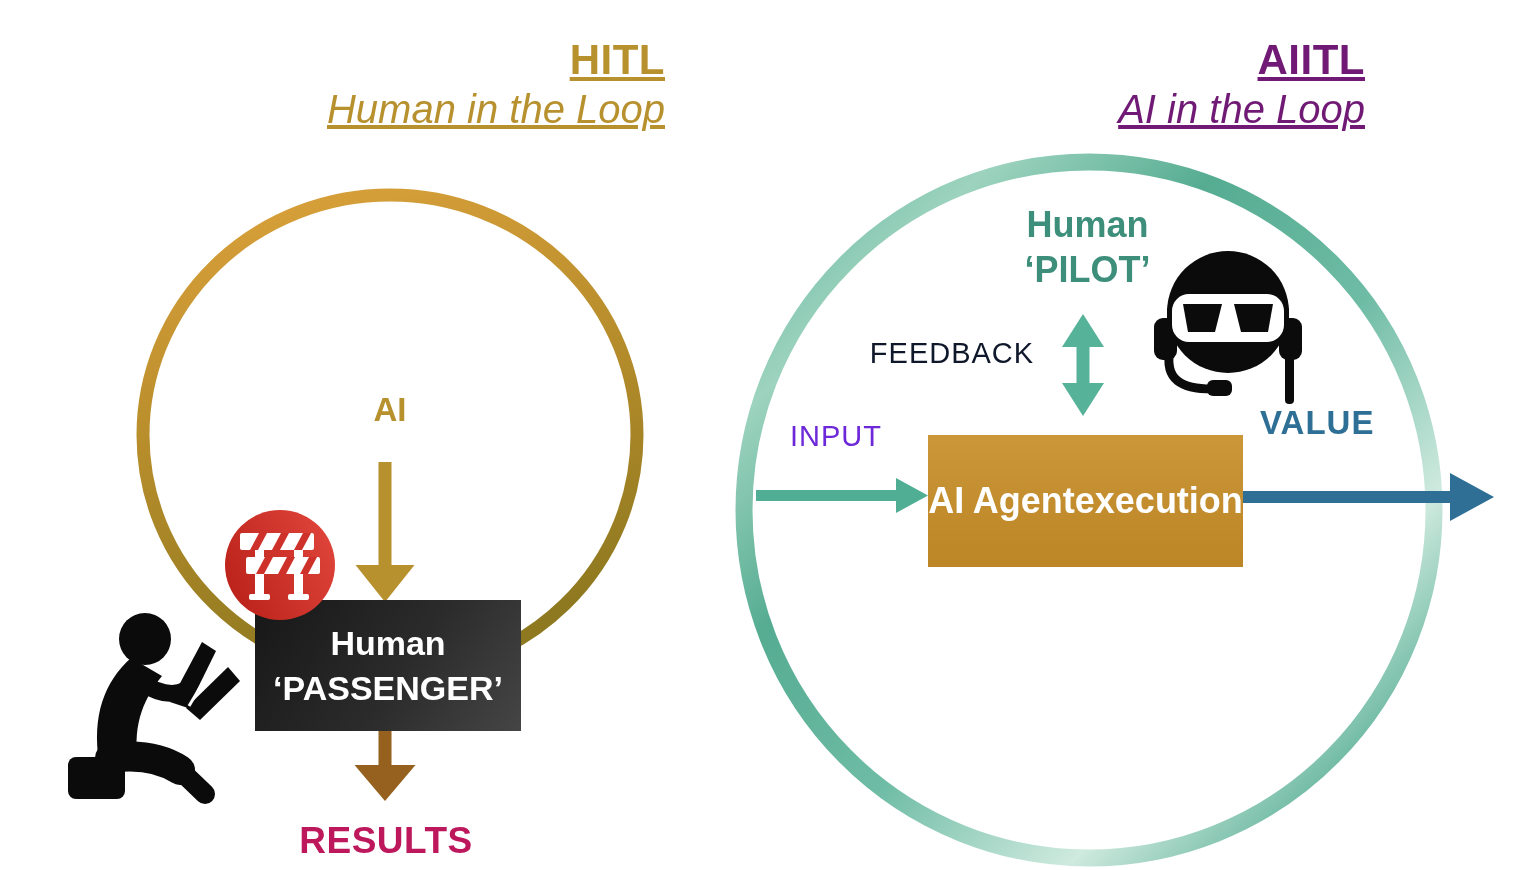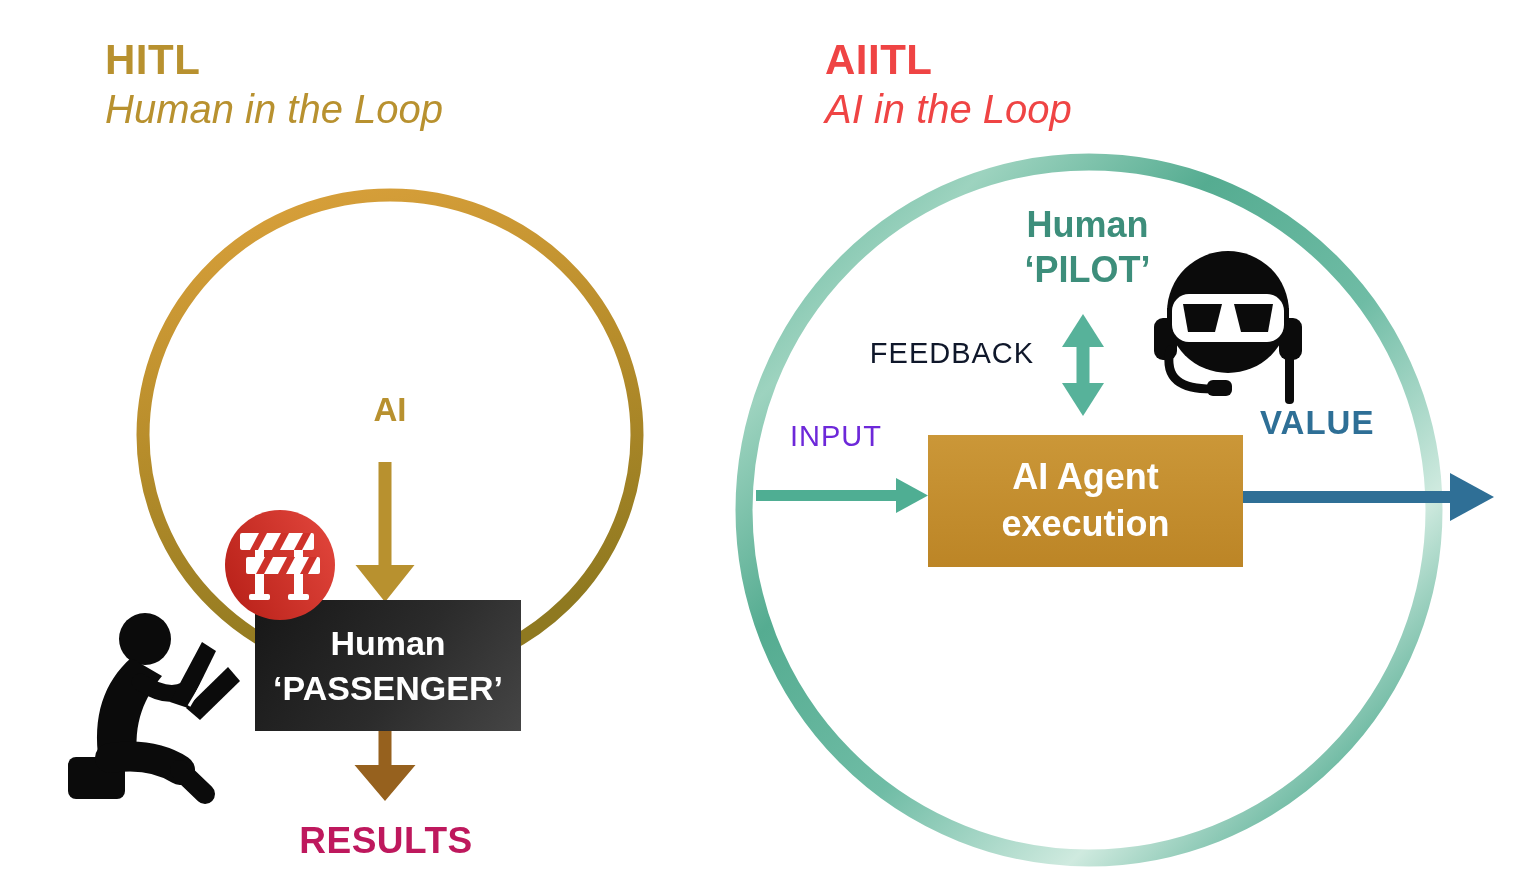--- a/index.html
+++ b/index.html
@@ -4,25 +4,25 @@
 <style>
   html,body{margin:0;padding:0;background:#ffffff;}
   .canvas{
     position:relative;width:1526px;height:870px;background:#ffffff;
     font-family:"Liberation Sans",sans-serif;overflow:hidden;
   }
   .layer{position:absolute;left:0;top:0;}
   .z1{z-index:1}.z3{z-index:3}
 
   
-  .hdr{position:absolute;text-align:left;z-index:2;}
+  .hdr{position:absolute;text-align:right;z-index:2;text-decoration:underline;}
   .hdr .title{font-size:42px;font-weight:bold;line-height:1.05;letter-spacing:.5px;}
   .hdr .subtitle{font-size:40px;font-style:italic;margin-top:6px;line-height:1.05;}
   .hdr-left{left:105px;top:38px;width:560px;color:#B8912F;}
-  .hdr-right{left:825px;top:38px;width:540px;color:#ef4444;}
+  .hdr-right{left:825px;top:38px;width:540px;color:#701a75;}
 
   
   .loop-text{
     position:absolute;left:190px;top:358px;width:400px;text-align:center;
     color:#B8912F;font-size:33px;font-weight:bold;line-height:1.4;z-index:2;margin-top:29px;
   }
   .dark-box{
     position:absolute;left:255px;top:600px;width:266px;height:131px;
     background:linear-gradient(125deg,#171717 0%,#2b2b2b 55%,#454545 100%);
     color:#ffffff;font-size:34px;font-weight:bold;line-height:1.32;
@@ -44,21 +44,21 @@
     color:#0f172a;font-size:29px;letter-spacing:1px;z-index:2;
   }
   .input-label{
     position:absolute;left:790px;top:420px;width:140px;text-align:left;
     color:#6d28d9;font-size:29px;letter-spacing:1px;z-index:2;
   }
   .agent-box{
     position:absolute;left:928px;top:435px;width:315px;height:132px;
     background:linear-gradient(180deg,#CB9738 0%,#BC8526 100%);
     color:#ffffff;font-size:36px;font-weight:bold;line-height:1.3;
-    display:flex;flex-direction:column;align-items:center;justify-content:center;
+    display:flex;flex-direction:row;align-items:center;justify-content:center;
     text-align:center;z-index:2;
   }
   .value-label{
     position:absolute;left:1260px;top:404px;width:170px;text-align:left;
     color:#2E6F96;font-size:33px;font-weight:bold;letter-spacing:1px;z-index:2;
   }
 </style>
 </head>
 <body>
 

